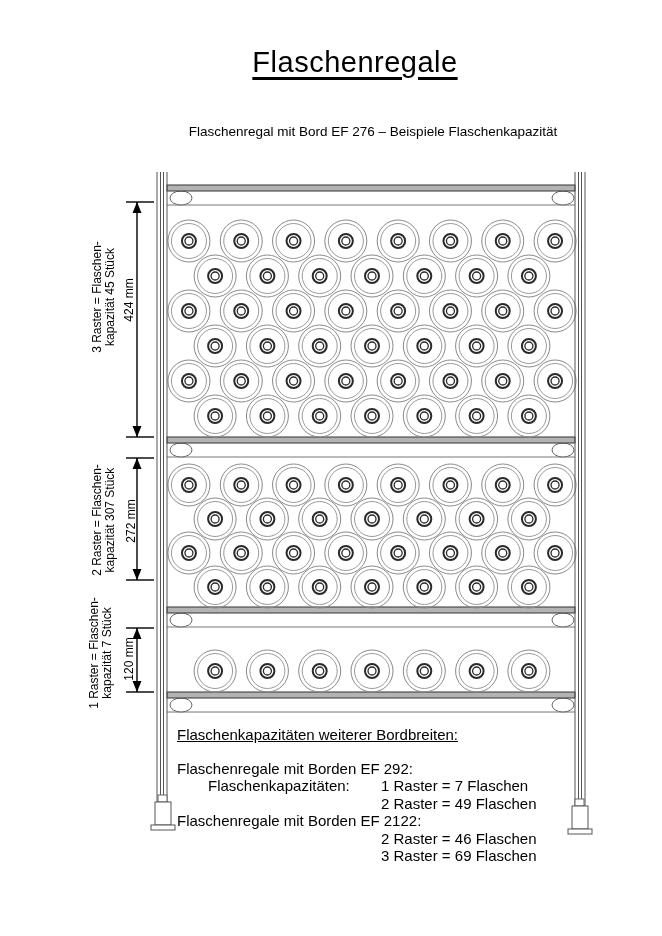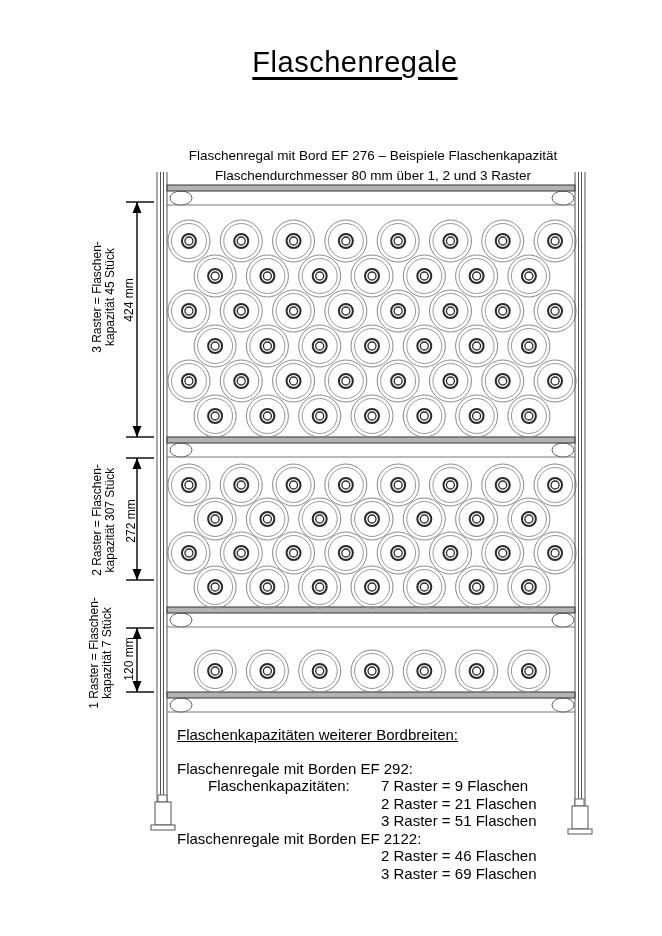--- a/index.html
+++ b/index.html
@@ -7,42 +7,41 @@
     position:relative; width:662px; height:936px; background:#ffffff;
     font-family:"Liberation Sans", sans-serif; color:#000; overflow:hidden;
   }
   .title {
     position:absolute; top:46px; left:0; width:662px; text-align:center;
     font-size:29px; font-weight:normal; letter-spacing:0.5px;padding-left:24px;
   }
   .title span { text-decoration:underline; text-decoration-thickness:3px; text-underline-offset:5px; }
   .subtitle {
     position:absolute; top:122px; left:84px; width:578px; text-align:center;
-    font-size:13.5px; line-height:20px;margin-top:24px;
+    font-size:13.5px; line-height:20px;
   }
   #rack-svg { position:absolute; left:0; top:0; }
   .vlabel {
     position:absolute; white-space:nowrap; text-align:center;
     font-size:12px; line-height:13px;
     transform:translate(-50%,-50%) rotate(-90deg);
   }
   .captext { position:absolute; left:177px; top:726px; font-size:15px; line-height:17.5px; }
   .cap-heading { text-decoration:underline; margin-bottom:16px; }
   .cap-row .cap-left { display:inline-block; width:173px;margin-left:31px; }
 </style>
 </head>
 <body>
 
 <div class="page">
 
   <div class="title"><span>Flaschenregale</span></div>
 
   <div class="subtitle">
     <div>Flaschenregal mit Bord EF 276 – Beispiele Flaschenkapazität</div>
-    <div>Flaschendurchmesser 80 mm über 1, 2 und 3 Raster</div>
   </div>
 
   <svg id="rack-svg" width="662" height="936" viewBox="0 0 662 936">
       <line x1="167" y1="205" x2="575" y2="205" stroke="#777" stroke-width="1"></line>
       <ellipse cx="181" cy="198" rx="11" ry="7" fill="#fff" stroke="#666" stroke-width="1"></ellipse>
       <ellipse cx="563" cy="198" rx="11" ry="7" fill="#fff" stroke="#666" stroke-width="1"></ellipse>
       <rect x="167" y="185" width="408" height="6" fill="#b3b3b3" stroke="#333" stroke-width="1"></rect>
       <line x1="167" y1="457" x2="575" y2="457" stroke="#777" stroke-width="1"></line>
       <ellipse cx="181" cy="450" rx="11" ry="7" fill="#fff" stroke="#666" stroke-width="1"></ellipse>
       <ellipse cx="563" cy="450" rx="11" ry="7" fill="#fff" stroke="#666" stroke-width="1"></ellipse>
@@ -615,27 +614,24 @@
     <div>kapazität 7 Stück</div>
   </div>
   <div class="vlabel" style="left:129px; top:659px;">120 mm</div>
 
   <div class="captext">
     <div class="cap-heading">Flaschenkapazitäten weiterer Bordbreiten:</div>
 
     <div class="cap-block">
       <div>Flaschenregale mit Borden EF 292:</div>
       <div class="cap-row">
-        <span class="cap-left">Flaschenkapazitäten:</span><span>7 Raster = 9 Flaschen</span>
+        <span class="cap-left">Flaschenkapazitäten:</span><span>1 Raster = 7 Flaschen</span>
       </div>
       <div class="cap-row">
-        <span class="cap-left"></span><span>2 Raster = 21 Flaschen</span>
-      </div>
-      <div class="cap-row">
-        <span class="cap-left"></span><span>3 Raster = 51 Flaschen</span>
+        <span class="cap-left"></span><span>2 Raster = 49 Flaschen</span>
       </div>
     </div>
 
     <div class="cap-block">
       <div>Flaschenregale mit Borden EF 2122:</div>
       <div class="cap-row">
         <span class="cap-left"></span><span>2 Raster = 46 Flaschen</span>
       </div>
       <div class="cap-row">
         <span class="cap-left"></span><span>3 Raster = 69 Flaschen</span>

